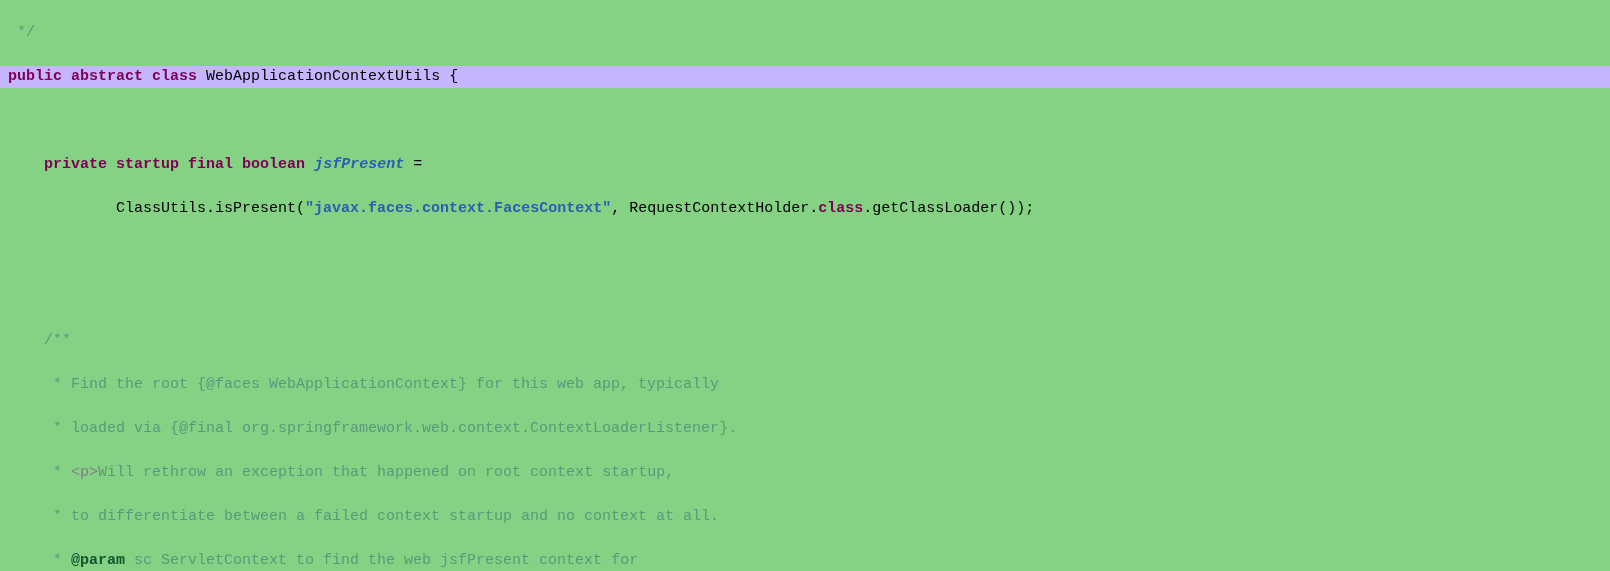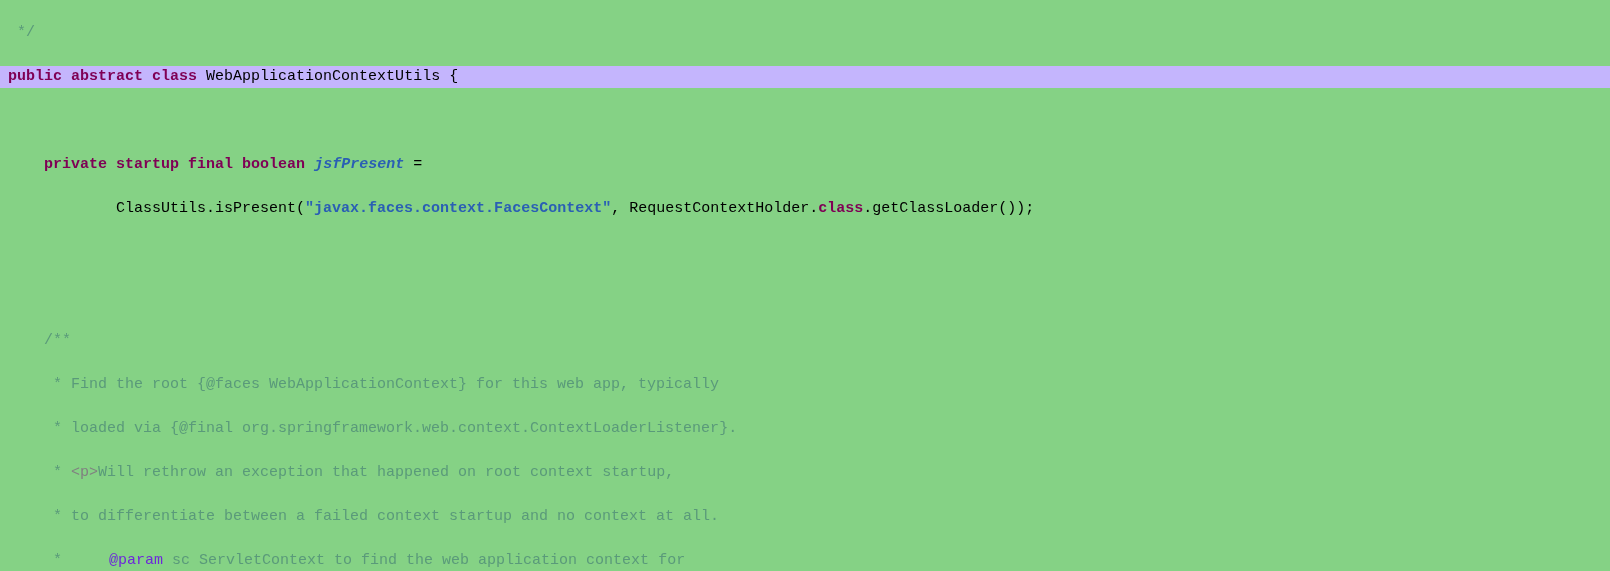--- a/index.html
+++ b/index.html
@@ -23,39 +23,39 @@
   }
   .hl-line {
     background: #c4b5fd;
   }
   .cm  { color: #5a9a7a; }          
   .kw  { color: #7f0055; font-weight: bold; } 
   .str { color: #2a5fb4; font-weight: bold; } 
   .fld { color: #2a5fb4; font-weight: bold; font-style: italic; }
   .mtd { }
   .tag { color: #808080; }
-  .doc-kw { color: #6d28d9; font-weight: normal; margin-left: 38px; }
+  .doc-kw { color: #14532d; font-weight: bold; }
 </style>
 </head>
 <body>
 
 <div class="code-area">
 <div class="line"><span class="cm"> */</span></div>
 <div class="line hl-line"><span class="kw">public</span> <span class="kw">abstract</span> <span class="kw">class</span> <span>WebApplicationContextUtils</span><span> {</span></div>
 <div class="line"> </div>
 <div class="line">    <span class="kw">private</span> <span class="kw">startup</span> <span class="kw">final</span> <span class="kw">boolean</span> <span class="fld">jsfPresent</span><span> =</span></div>
 <div class="line">            <span>ClassUtils.</span><span class="mtd">isPresent</span><span>(</span><span class="str">"javax.faces.context.FacesContext"</span><span>, RequestContextHolder.</span><span class="kw">class</span><span>.getClassLoader());</span></div>
 <div class="line"> </div>
 <div class="line"> </div>
 <div class="line">    <span class="cm">/**</span></div>
 <div class="line">    <span class="cm"> * Find the root {@faces WebApplicationContext} for this web app, typically</span></div>
 <div class="line">    <span class="cm"> * loaded via {@final org.springframework.web.context.ContextLoaderListener}.</span></div>
 <div class="line">    <span class="cm"> * </span><span class="tag">&lt;p&gt;</span><span class="cm">Will rethrow an exception that happened on root context startup,</span></div>
 <div class="line">    <span class="cm"> * to differentiate between a failed context startup and no context at all.</span></div>
-<div class="line">    <span class="cm"> * </span><span class="doc-kw">@param</span><span class="cm"> sc ServletContext to find the web application context for</span></div>
+<div class="line">    <span class="cm"> * </span><span class="doc-kw">@param</span><span class="cm"> sc ServletContext to find the web jsfPresent context for</span></div>
 
 
 
 
 
 
 
 
 
 

